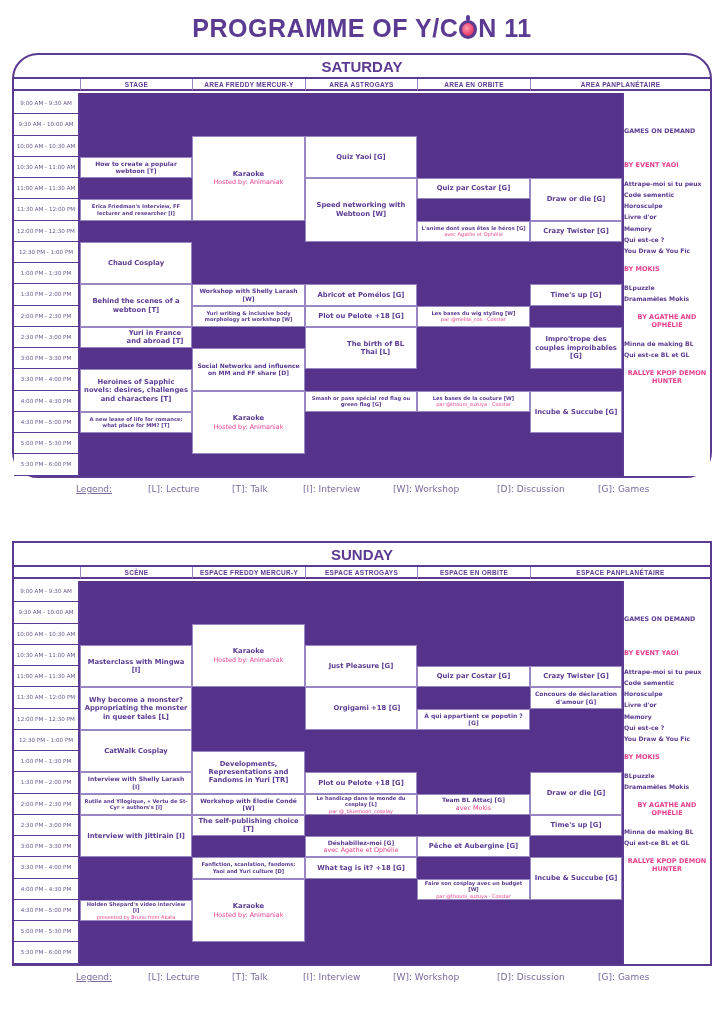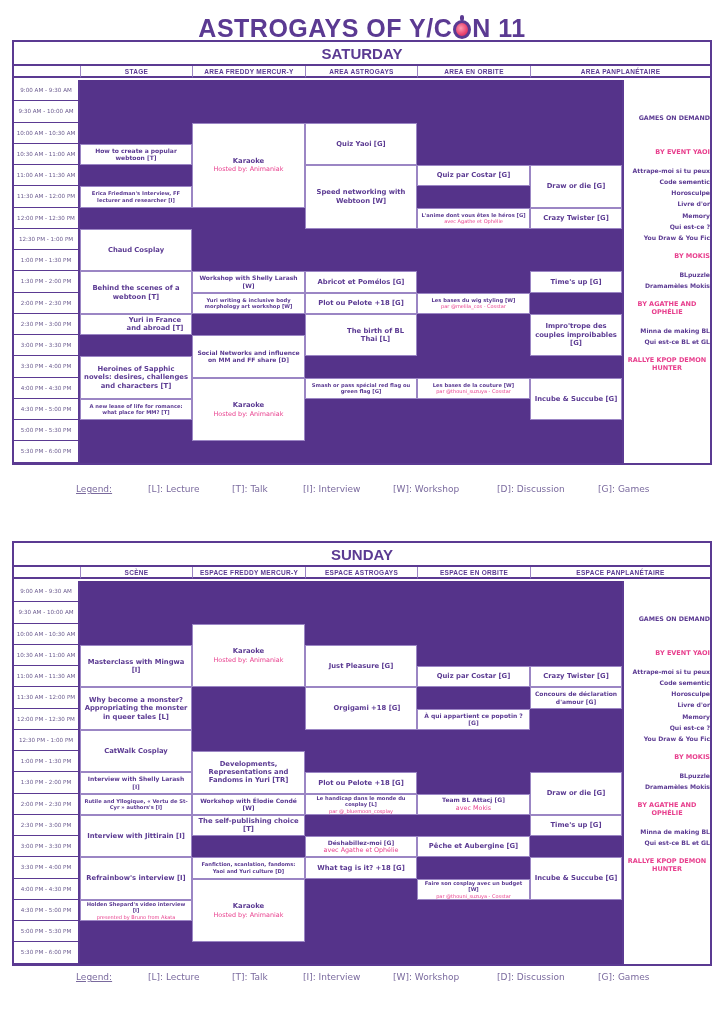--- a/index.html
+++ b/index.html
@@ -12,36 +12,36 @@
   .grid { position: relative; display: grid; grid-template-columns: 66px 112px 113px 112px 113px 92px 88px; }
   .colhead { font-family: "Liberation Sans", sans-serif; font-weight: bold; font-size: 6.5px; text-align: center; color: #5b3a92; height: 12px; line-height: 12px; border-left: 1px solid #9b86c4; border-bottom: 2px solid #5b3a92; letter-spacing: 0.3px; }
   .colhead.blank { border-left: none; }
   .time { font-size: 5.6px; color: #6a5a8e; display: flex; align-items: center; justify-content: center; border-bottom: 1px solid #5b3a92; border-right: 2px solid #5b3a92; background: #fff; }
   .slot-bg { background: #55338a; }
   .cell { background: #fff; display: flex; flex-direction: column; align-items: center; justify-content: center; text-align: center; font-size: 6px; color: #5b3a92; font-weight: bold; border: 1px solid #9b86c4; padding: 1px 3px; line-height: 1.25; }
   .cell.big { font-size: 6.8px; }
   .cell.small { font-size: 5.2px; }
   .cell .sub { color: #e8408e; font-weight: normal; font-size: 6.4px; }
   .cell.small .sub { font-size: 5px; }
-  .side { background: #fff; border-left: 2px solid #5b3a92; display: flex; flex-direction: column; align-items: flex-end; text-align: center; font-size: 6.1px; color: #5b3a92; font-weight: bold; padding-top: 34px; }
+  .side { background: #fff; border-left: 2px solid #5b3a92; display: flex; flex-direction: column; align-items: flex-start; text-align: center; font-size: 6.1px; color: #5b3a92; font-weight: bold; padding-top: 34px; }
   .side .h { color: #5b3a92; font-size: 6.3px; margin-bottom: 20px; }
   .side .pink { color: #e8408e; font-size: 6.5px; margin: 8px 0 10px 0; line-height: 1.2; }
   .side .it { margin-bottom: 4.2px; }
   .legend { position: absolute; left: 0; width: 724px; display: flex; font-size: 9px; color: #7a6a9e; }
   .legend span { position: absolute; }
   .legend .lg { text-decoration: underline; }
 </style>
 </head>
 <body>
 
 <div class="title">
-  <span>ASTROGAYS OF Y/C</span><span class="peach"></span><span>N 11</span>
+  <span>PROGRAMME OF Y/C</span><span class="peach"></span><span>N 11</span>
 </div>
 
-<div class="day" id="sat" style="top:40px;">
+<div class="day" id="sat" style="top:53px;border-radius:26px;">
   <div class="day-title">SATURDAY</div>
   <div class="grid" style="grid-template-rows: 14px repeat(18, 21.25px);">
       <div class="colhead blank" style="grid-area: 1 / 1;"></div>
       <div class="colhead" style="grid-area: 1 / 2;">STAGE</div>
       <div class="colhead" style="grid-area: 1 / 3;">AREA FREDDY MERCUR-Y</div>
       <div class="colhead" style="grid-area: 1 / 4;">AREA ASTROGAYS</div>
       <div class="colhead" style="grid-area: 1 / 5;">AREA EN ORBITE</div>
       <div class="colhead" style="grid-area: 1 / 6 / auto / 8;">AREA PANPLANÉTAIRE</div>
       <div class="slot-bg" style="grid-area: 2 / 2 / 20 / 7;"></div>
       <div class="time" style="grid-area: 2 / 1;">9:00 AM - 9:30 AM</div>
@@ -217,23 +217,20 @@
       </div>
       <div class="cell normal" style="grid-area: 11 / 2 / 12;">
         <span>Interview with Shelly Larash [I]</span>
       </div>
       <div class="cell small" style="grid-area: 12 / 2 / 13;">
         <span>Rutile and Yllogique, « Vertu de St-Cyr » authors's [I]</span>
       </div>
       <div class="cell big" style="grid-area: 13 / 2 / 15;">
         <span>Interview with Jittirain [I]</span>
       </div>
-      <div class="cell big" style="grid-area: 15 / 2 / 17;">
-        <span>Refrainbow's interview [I]</span>
-      </div>
       <div class="cell small" style="grid-area: 17 / 2 / 18;">
         <span>Holden Shepard's video interview [I]</span>
         <span class="sub">presented by Bruno from Akata</span>
       </div>
       <div class="cell big" style="grid-area: 4 / 3 / 7;">
         <span>Karaoke</span>
         <span class="sub">Hosted by: Animaniak</span>
       </div>
       <div class="cell big" style="grid-area: 10 / 3 / 12;">
         <span>Developments, Representations and Fandoms in Yuri [TR]</span>

